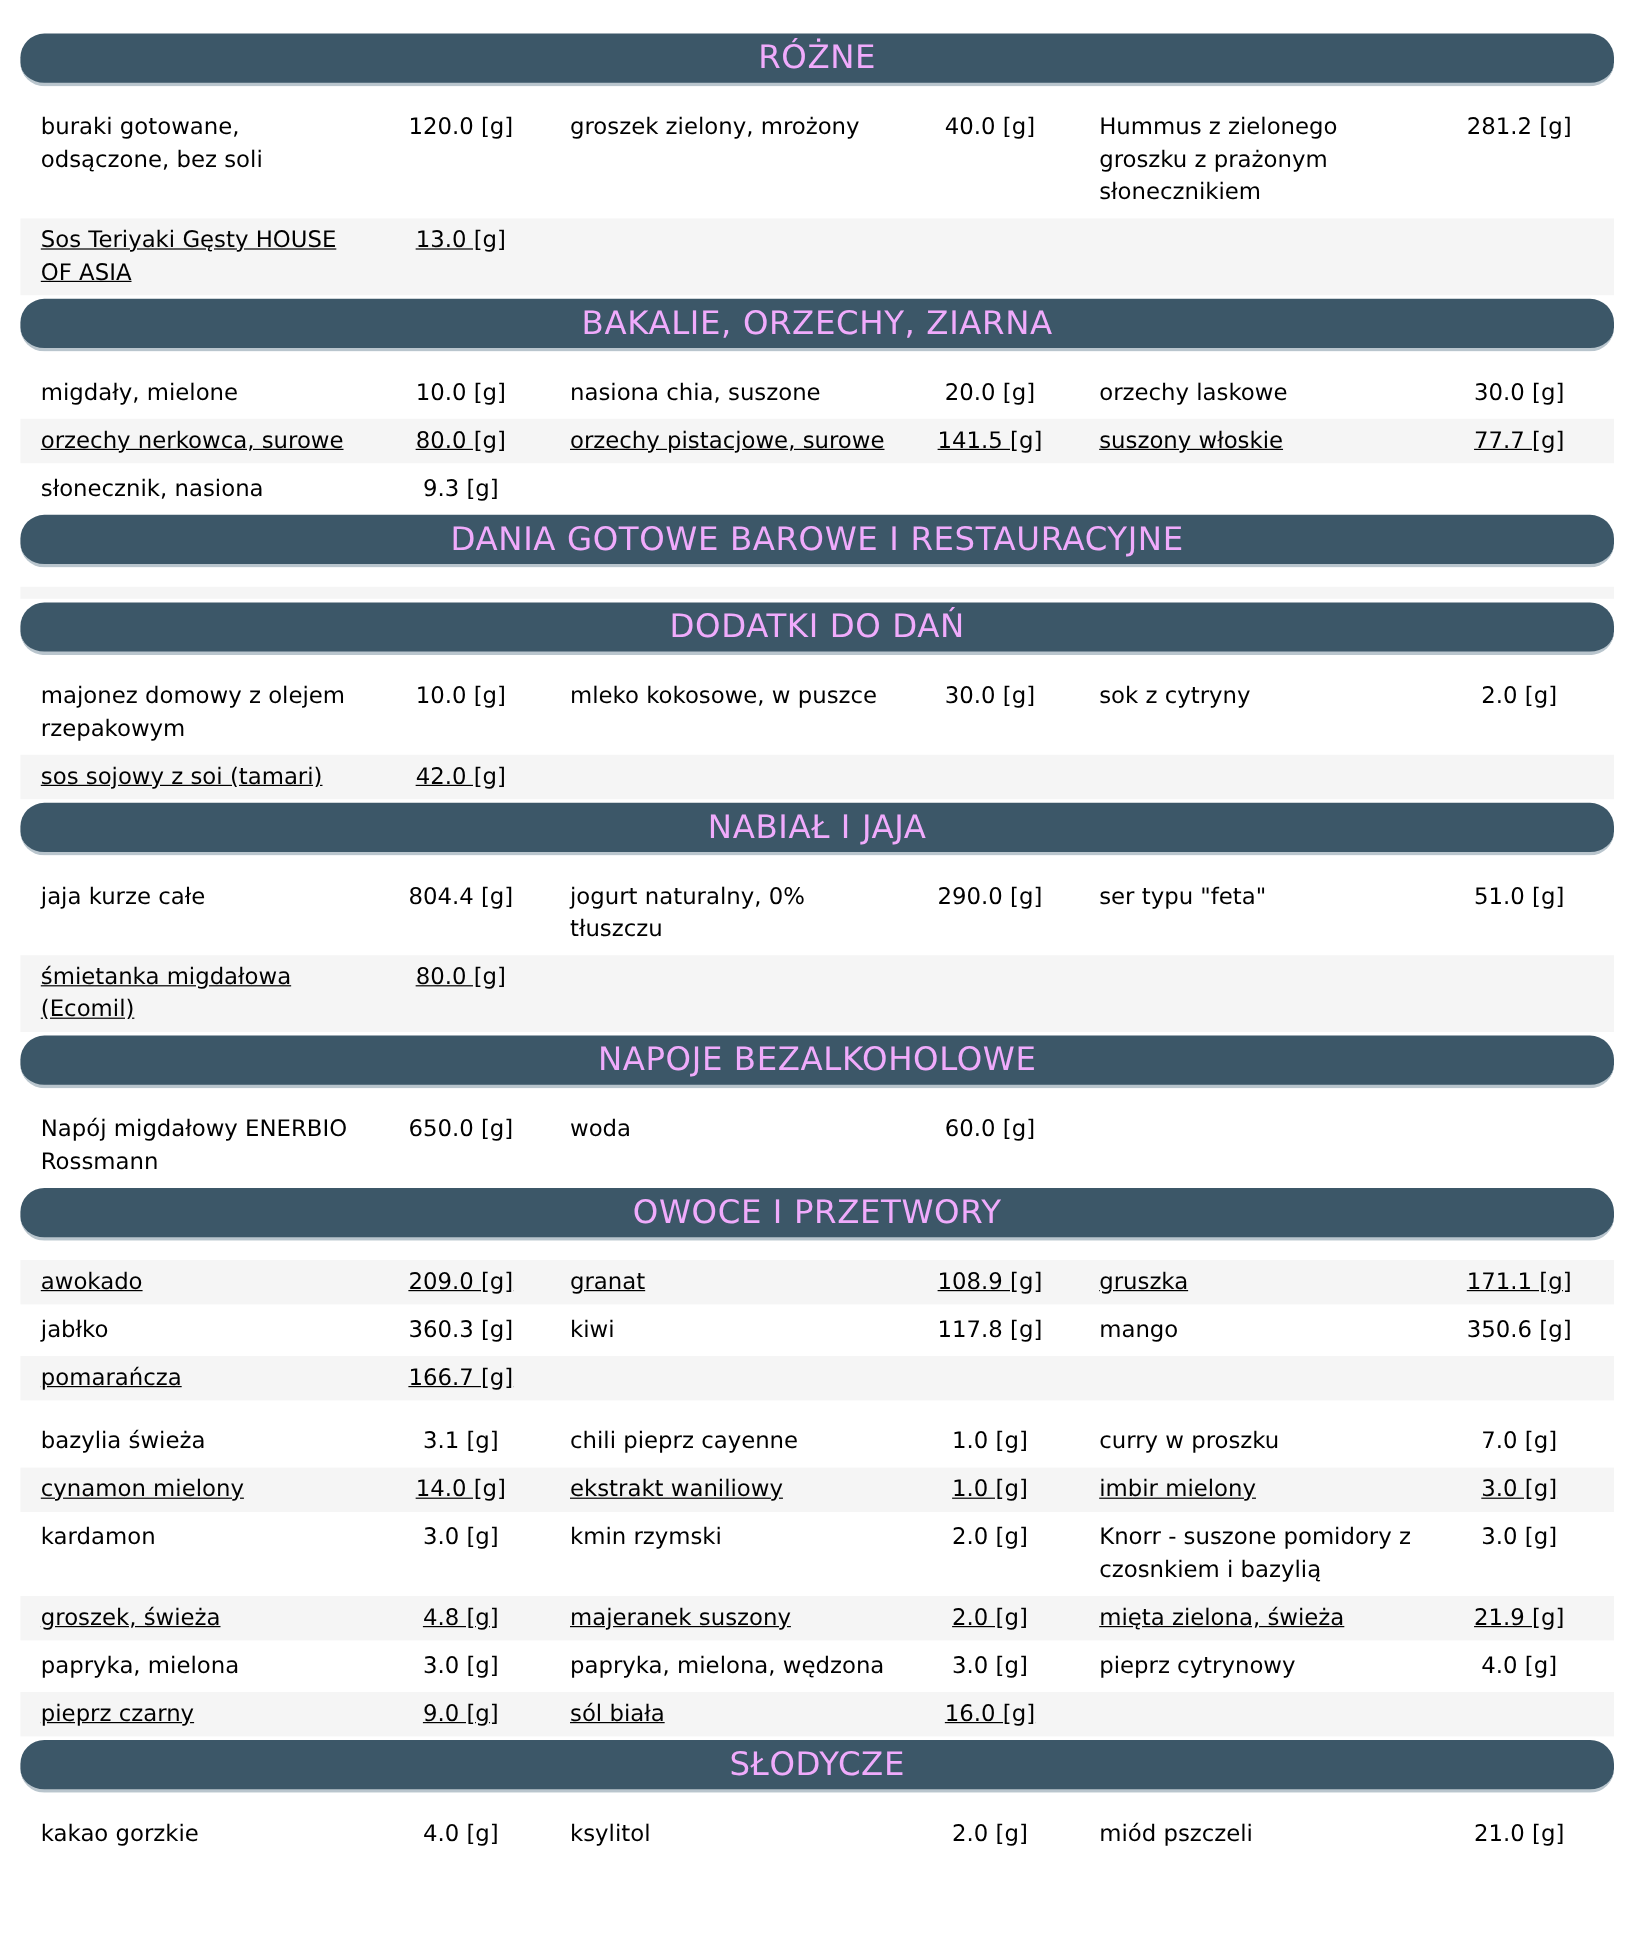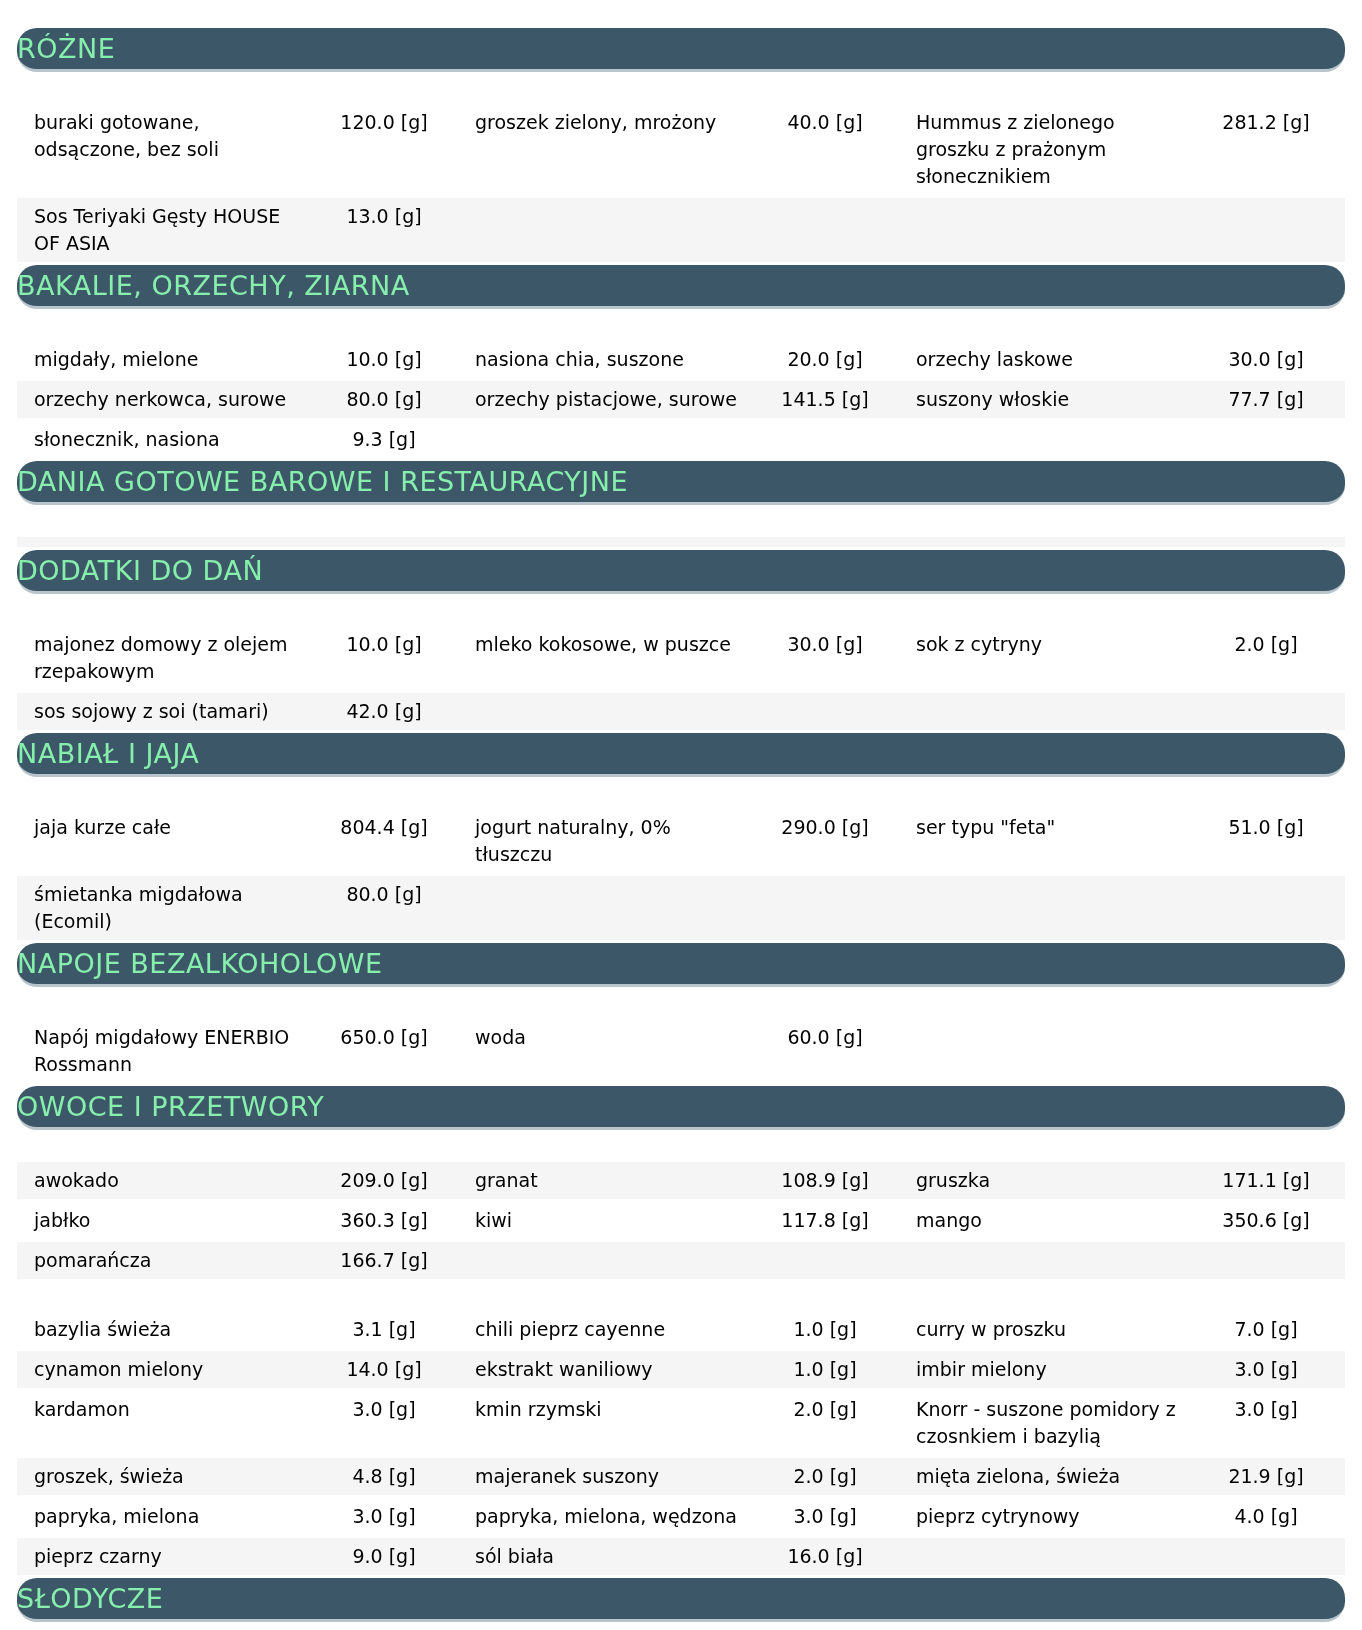--- a/index.html
+++ b/index.html
@@ -8,48 +8,48 @@
     background: #ffffff;
     font-family: "DejaVu Sans", "Liberation Sans", sans-serif;
     font-size: 19px;
     color: #000000;
   }
   body { width: 1362px; min-height: 1630px; }
   .page { padding: 25px 17px 45px 17px; }
 
   .section-header {
     background: #3c5768;
-    color: #86efac;
+    color: #f0abfc;
+    text-align: center;
     font-size: 27px;
     height: 41px;
     line-height: 41px;
     letter-spacing: 0.5px;
     border-bottom: 3px solid #b9c5cd;
     margin-top: 3px;
     overflow: hidden;
     white-space: nowrap;
     border-radius: 20px;
   }
 
   .rows {
     padding-top: 16px;
     display: flex;
     flex-direction: column;
     gap: 3px;
-    margin-top: 16px;
   }
 
   .row {
     display: grid;
     grid-template-columns: 1fr 1fr 1fr;
     column-gap: 26px;
     padding: 5px 14px 5px 17px;
     background: #ffffff;
   }
-  .row.alt { background: #f5f5f5; }
+  .row.alt { background: #f5f5f5; text-decoration: underline; }
 
   .cell {
     display: grid;
     grid-template-columns: minmax(0, 1fr) 130px;
     column-gap: 10px;
     align-items: start;
     line-height: 27px;
   }
   .item-name { text-align: left; }
   .item-qty  { text-align: center; white-space: nowrap; }

